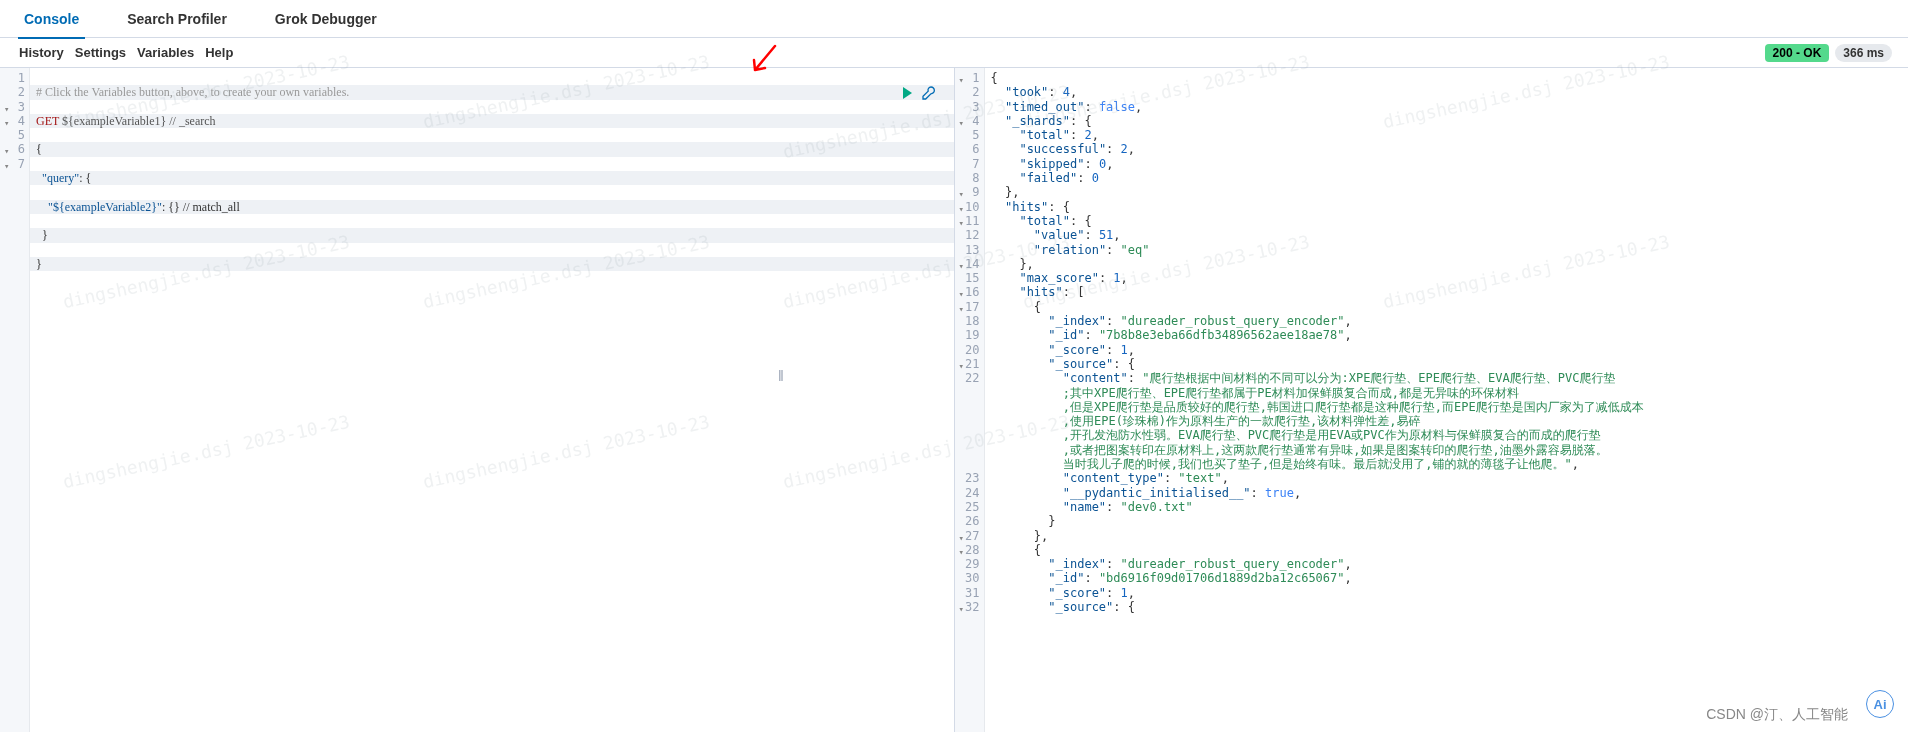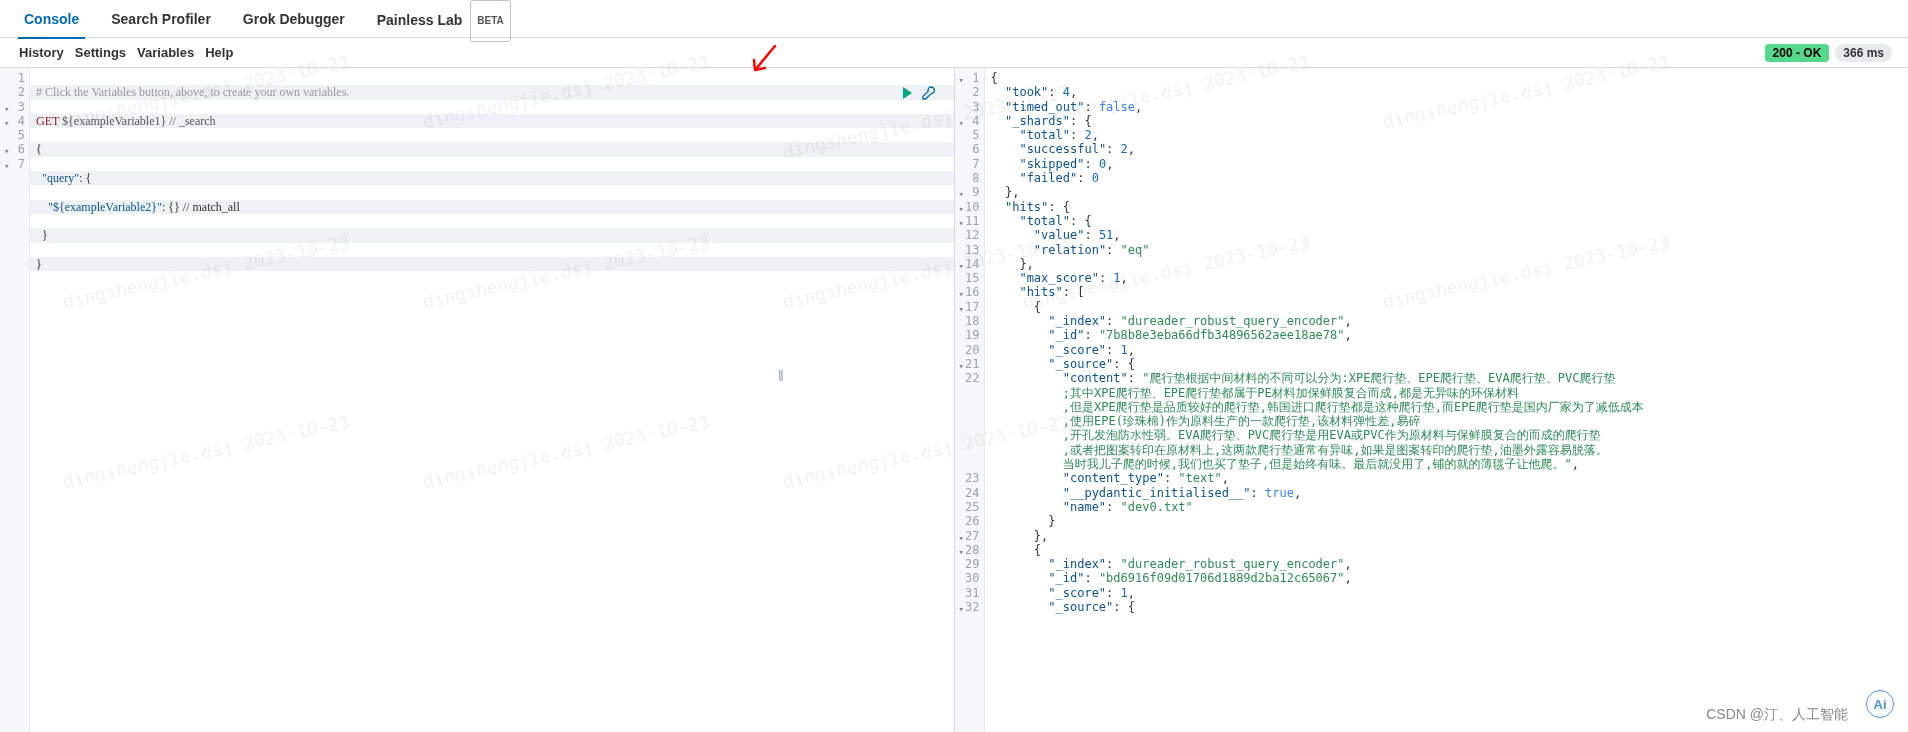--- a/index.html
+++ b/index.html
@@ -1,17 +1,17 @@
 <!DOCTYPE html>
 <html><head>
 <meta charset="utf-8">
 <style>
 * { margin: 0; padding: 0; box-sizing: border-box; }
 body { font-family: -apple-system, BlinkMacSystemFont, "Segoe UI", Helvetica, Arial, sans-serif; font-size: 14px; background: #fff; color: #333; width: 1908px; height: 732px; overflow: hidden; position: relative; }
-.top-tabs { display: flex; align-items: center; border-bottom: 1px solid #d3dae6; padding: 0 8px; height: 38px; }
+.top-tabs { display: flex; align-items: center; border-bottom: 1px solid #d3dae6; padding: 0 8px; height: 38px; gap: 16px; }
 .tab { padding: 0 16px; height: 38px; line-height: 38px; font-weight: 600; font-size: 14px; cursor: pointer; color: #333; position: relative; }
 .tab.active { color: #006bb4; }
 .tab.active::after { content: ""; position: absolute; bottom: -1px; left: 10px; right: 10px; height: 2px; background: #006bb4; }
 .badge { display: inline-block; font-size: 10px; font-weight: 700; padding: 1px 6px; border: 1px solid #c0c4cc; border-radius: 3px; color: #555; margin-left: 4px; vertical-align: middle; }
 .subbar { display: flex; align-items: center; justify-content: space-between; border-bottom: 1px solid #d3dae6; height: 30px; padding: 0 8px; }
 .subbar-left { display: flex; gap: 11px; padding-left: 11px; }
 .subbar-item { font-size: 13px; font-weight: 600; cursor: pointer; color: #333; }
 .subbar-right { display: flex; gap: 6px; align-items: center; margin-right: 8px; }
 .status-ok { background: #54d98c; color: #000; font-size: 12px; font-weight: 700; padding: 2px 8px; border-radius: 4px; }
 .status-time { background: #e6e9ed; color: #333; font-size: 12px; font-weight: 600; padding: 2px 8px; border-radius: 9px; }
@@ -41,24 +41,20 @@
 .ai-badge { position: absolute; bottom: 14px; right: 14px; width: 28px; height: 28px; border: 1px solid #4a90e2; border-radius: 50%; display: flex; align-items: center; justify-content: center; color: #4a90e2; font-size: 13px; font-weight: 700; cursor: pointer; }
 svg { display: block; }
 </style>
 </head>
 <body>
 
 <div class="top-tabs">
   <div class="tab active">Console</div>
   <div class="tab">Search Profiler</div>
   <div class="tab">Grok Debugger</div>
-  <div class="tab">
-    <span>Painless Lab</span>
-    <span class="badge">BETA</span>
-  </div>
 </div>
 
 <div class="subbar">
   <div class="subbar-left">
     <span class="subbar-item">History</span>
     <span class="subbar-item">Settings</span>
     <span class="subbar-item">Variables</span>
     <span class="subbar-item">Help</span>
   </div>
   <div class="subbar-right">

